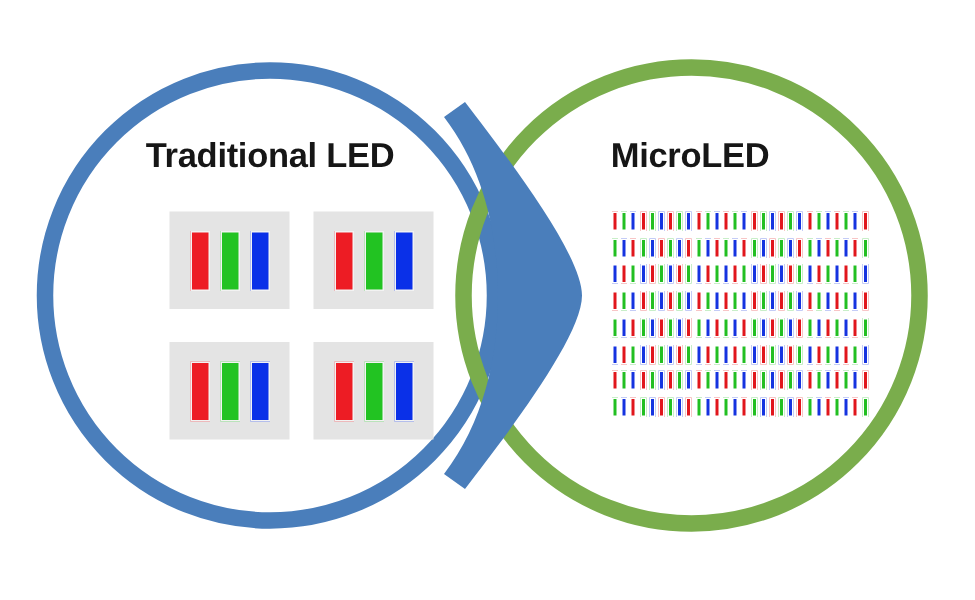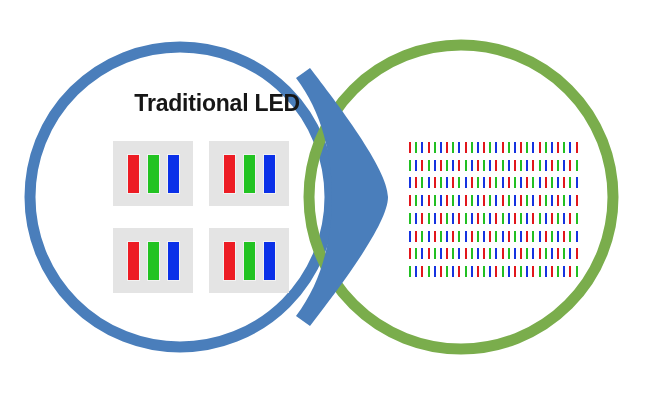--- a/index.html
+++ b/index.html
@@ -13,21 +13,21 @@
   #stage{position:absolute;left:0;top:0;width:650px;height:400px;}
   #svg-layer{position:absolute;left:0;top:0;width:650px;height:400px;}
 
   .panel-title{
     position:absolute;
     font-weight:bold;
     color:#161616;
     font-size:23px;
     letter-spacing:-0.2px;
     white-space:nowrap;
-    text-align:right;
+    text-align:center;
   }
   #title-traditional{left:60px;top:90px;width:240px;}
   #title-micro{left:380px;top:90px;width:160px;}
 
   
   #trad-grid{
     position:absolute;
     left:113px;top:141px;
     width:176px;height:152px;
     display:grid;
@@ -91,20 +91,21 @@
              C 322 112, 332 155, 332 197
              C 332 239, 322 282, 296 316
              L 310 326
              C 336 292, 388 225, 388 197
              C 388 169, 336 102, 310 68
              Z" fill="#4a7ebb"></path>
   </svg>
 
   <div class="panel-title" id="title-traditional">Traditional LED</div>
 
+  <div class="panel-title" id="title-micro">MicroLED</div>
 
   <div id="trad-grid">
       <div class="led-block">
         <div class="led-bar bar-r"></div>
         <div class="led-bar bar-g"></div>
         <div class="led-bar bar-b"></div>
       </div>
       <div class="led-block">
         <div class="led-bar bar-r"></div>
         <div class="led-bar bar-g"></div>

